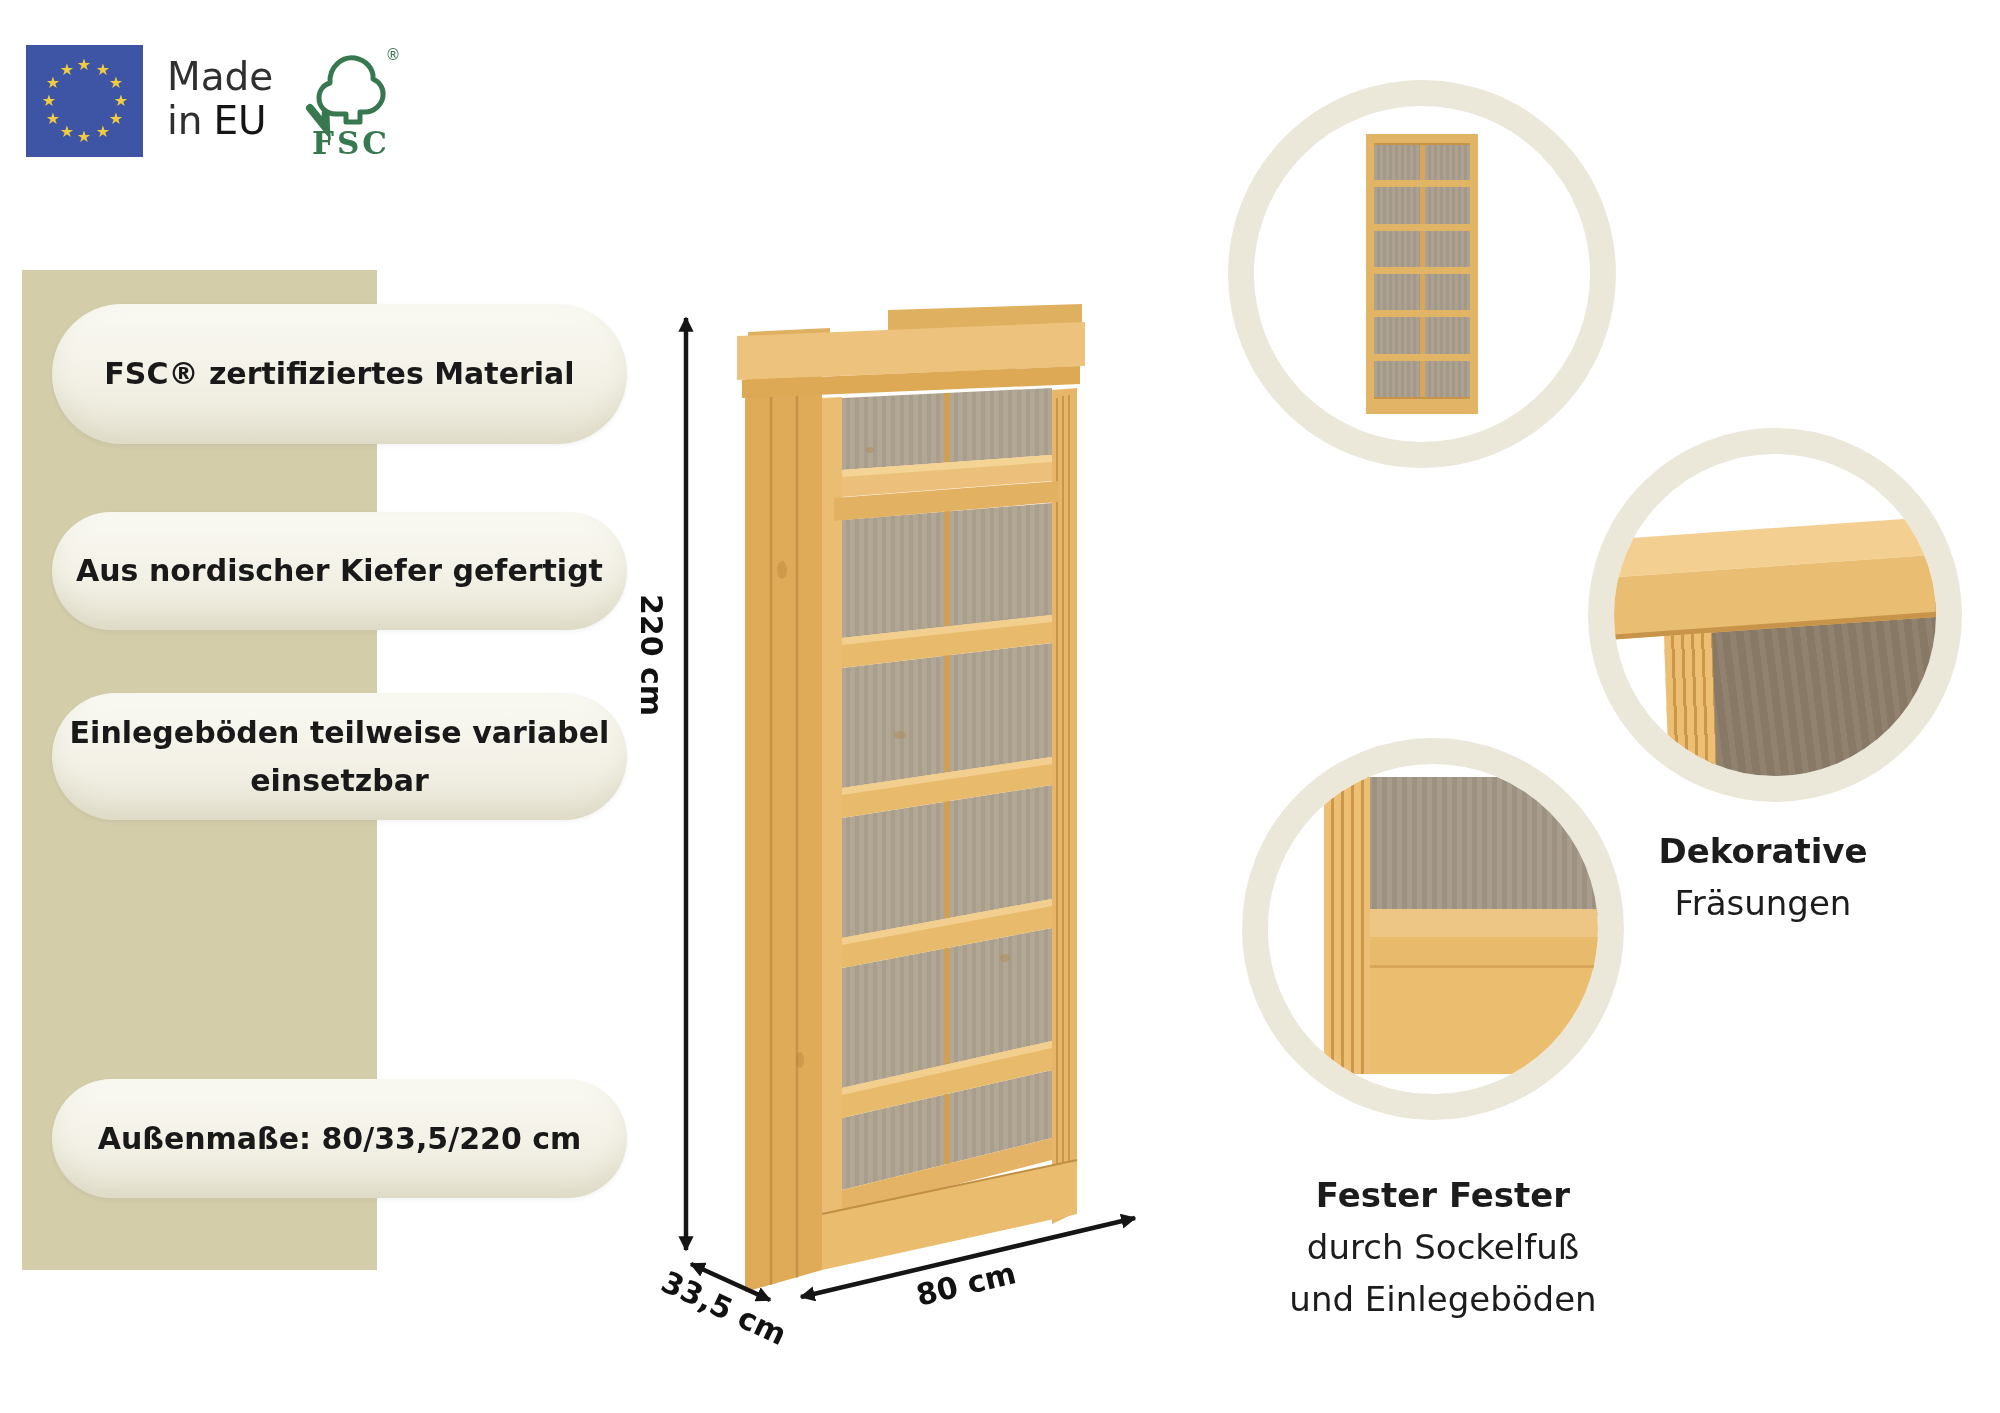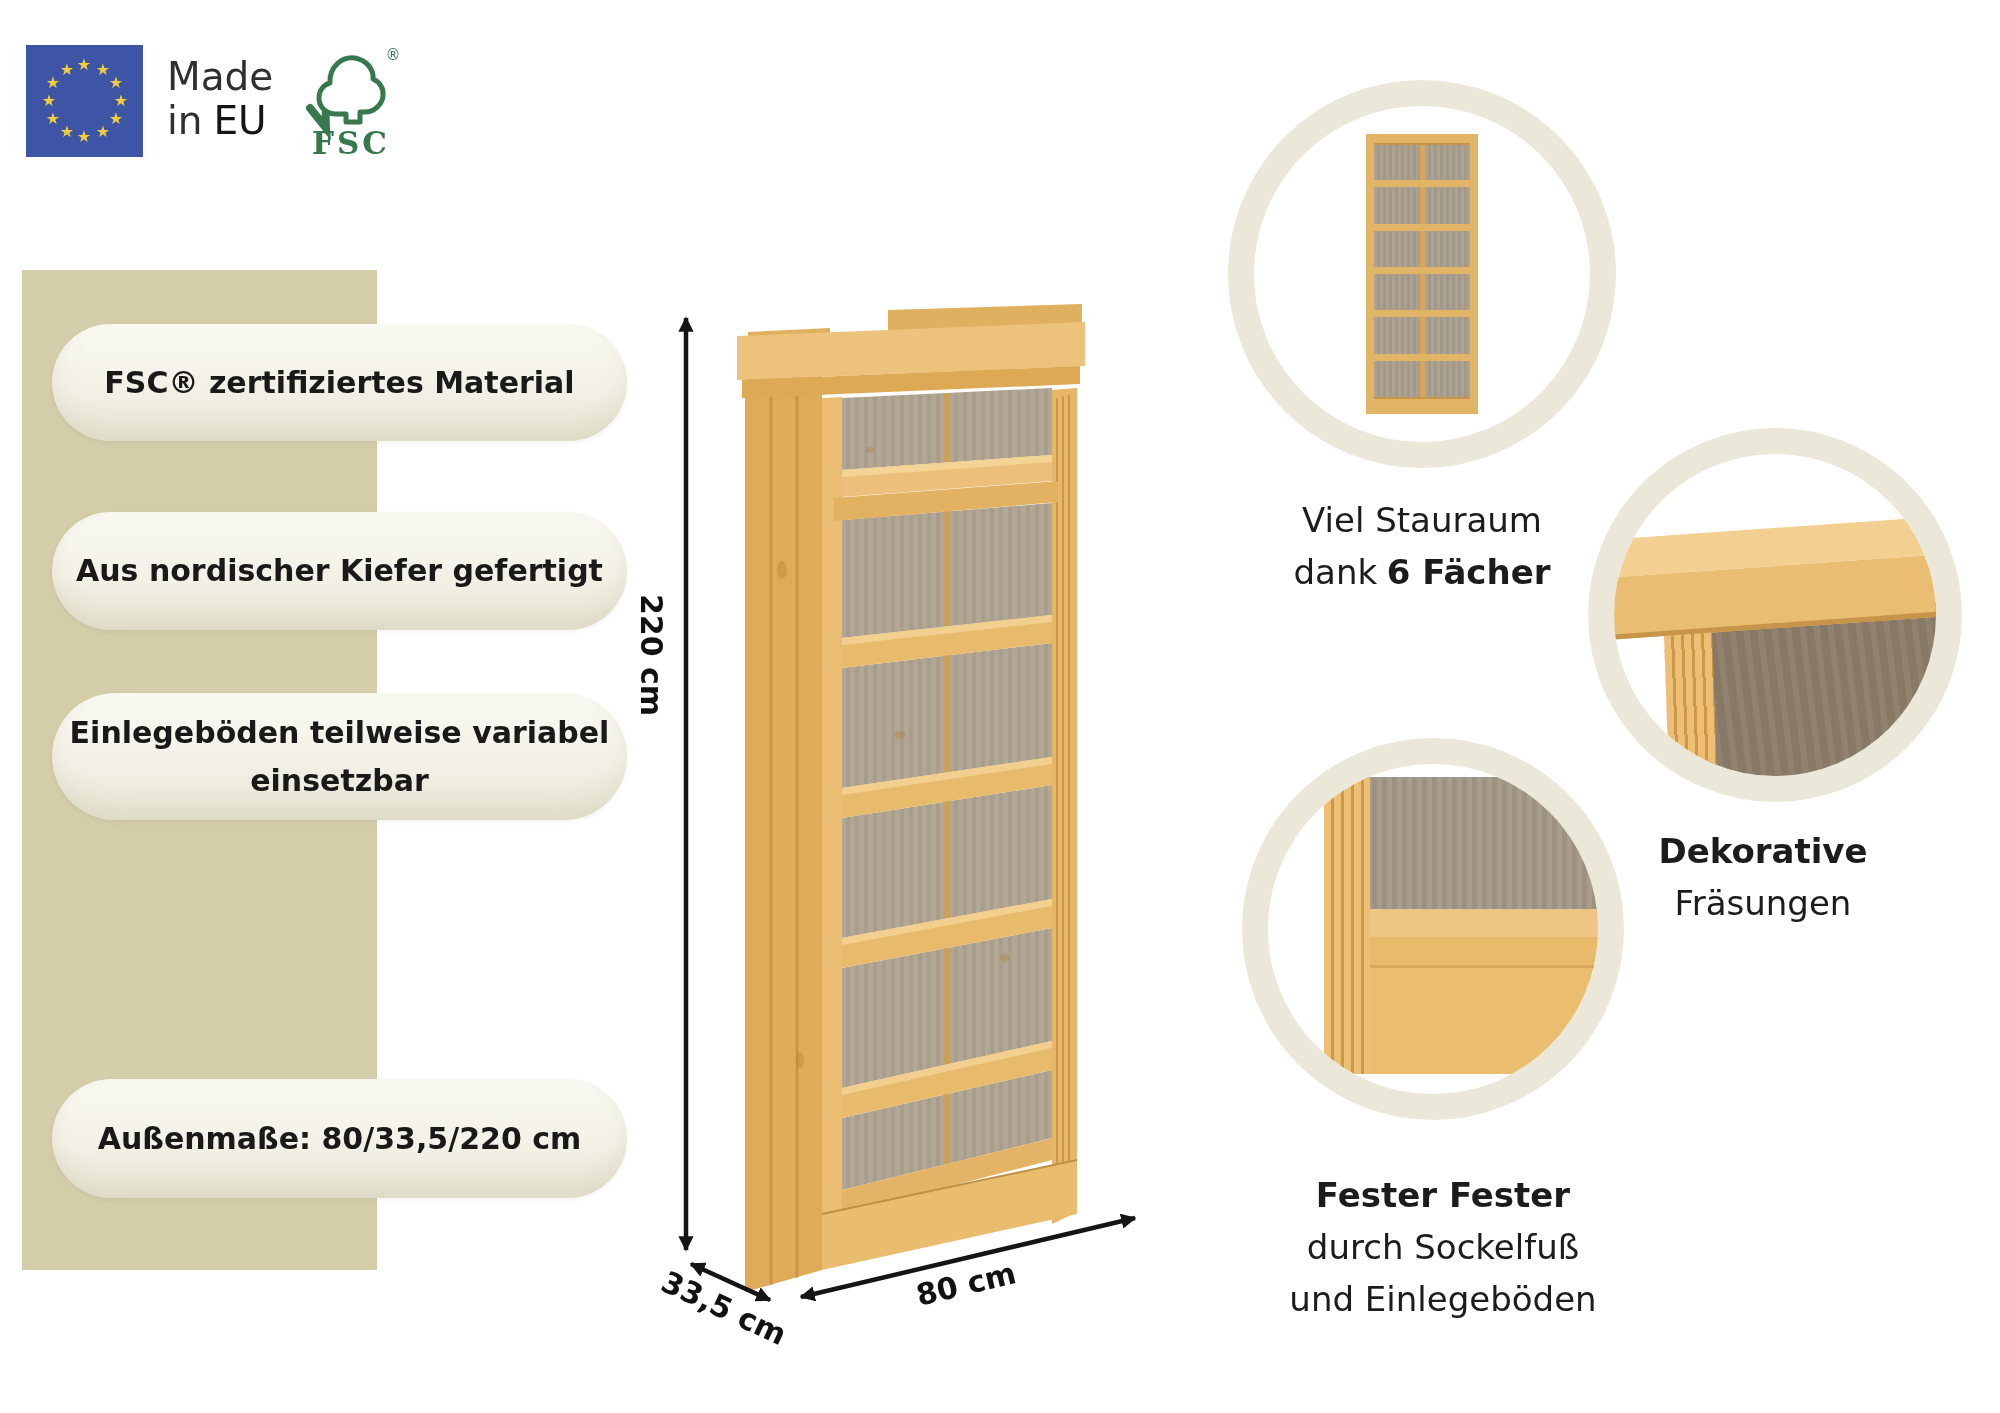--- a/index.html
+++ b/index.html
@@ -14,21 +14,21 @@
   #made-block .bold{font-weight:400;color:#151515;}
   #fsc-block{position:absolute;left:296px;top:44px;width:110px;height:118px;}
 
   
   #band{position:absolute;left:22px;top:270px;width:355px;height:1000px;background:#d3cdaa;}
   .pill{position:absolute;left:52px;width:575px;border-radius:999px;
         background:linear-gradient(180deg,#faf9f3 0%,#f3f1e6 55%,#e7e4d3 100%);
         box-shadow:inset 0 -12px 22px rgba(186,180,148,.22), 0 2px 5px rgba(0,0,0,.05);
         display:flex;flex-direction:column;align-items:center;justify-content:center;
         font-weight:700;font-size:30px;line-height:48px;text-align:center;color:#191919;}
-  #pill-1{top:324px;height:117px;align-items:center;}
+  #pill-1{top:304px;height:140px;align-items:center;}
   #pill-2{top:512px;height:118px;}
   #pill-3{top:693px;height:127px;}
   #pill-4{top:875px;height:122px;}
   #pill-5{top:1079px;height:119px;}
 
   
   #fig{position:absolute;left:0;top:0;width:2000px;height:1413px;pointer-events:none;}
   .dim-label{position:absolute;font-weight:700;font-size:30px;color:#111;white-space:nowrap;}
   #dim-h{left:651px;top:655px;transform:translate(-50%,-50%) rotate(90deg);}
   #dim-d{left:724px;top:1308px;transform:translate(-50%,-50%) rotate(25deg);}
@@ -246,26 +246,20 @@
         <div class="mcomp tall">
             <div class="mcell"></div>
             <div class="mdiv"></div>
             <div class="mcell"></div>
           </div>
         <div class="mbase"></div>
       </div>
     </div>
   </div>
 
-  <div class="caption" id="cap-storage">
-    <div><span>Viel Stauraum</span></div>
-    <div>
-      <span class="sp">dank</span><span class="b">6 Fächer</span>
-    </div>
-  </div>
 
   <div class="ring" id="circle-milling">
     <div class="circle-clip">
       <div id="mill-back"></div>
       <div id="mill-pilaster"></div>
       <div id="mill-crown">
         <div class="topface"></div>
           <div class="face"></div>
       </div>
     </div>

